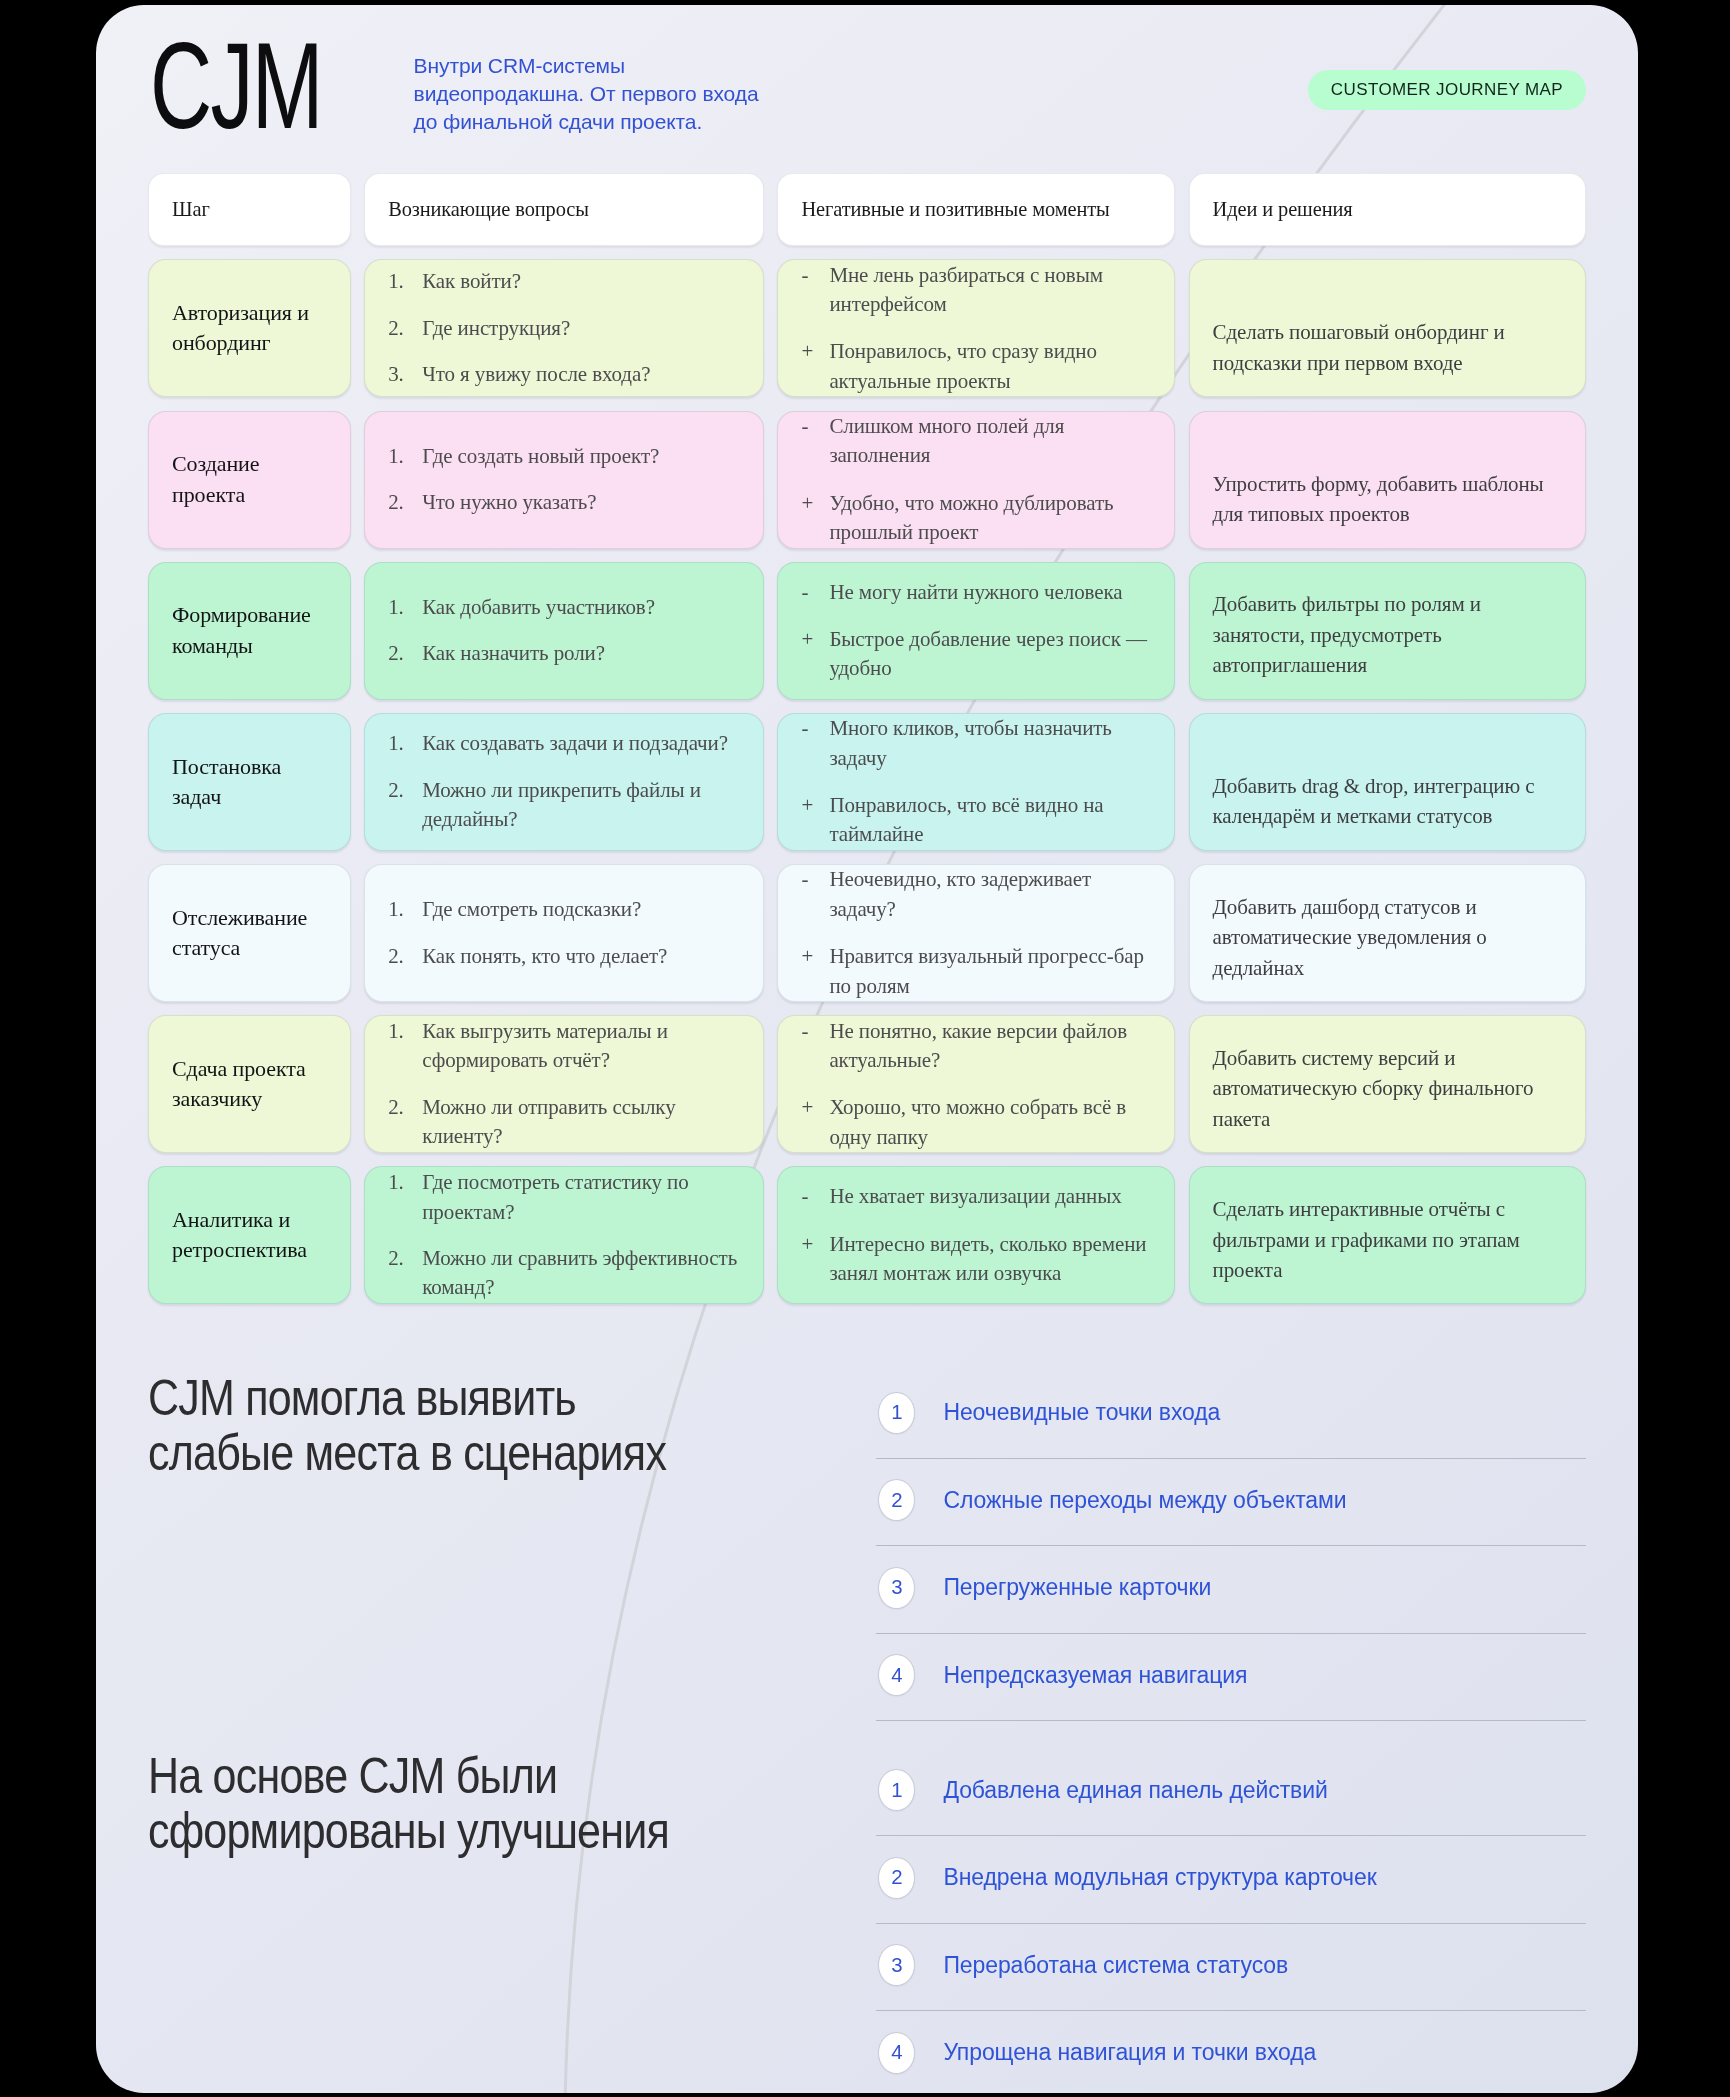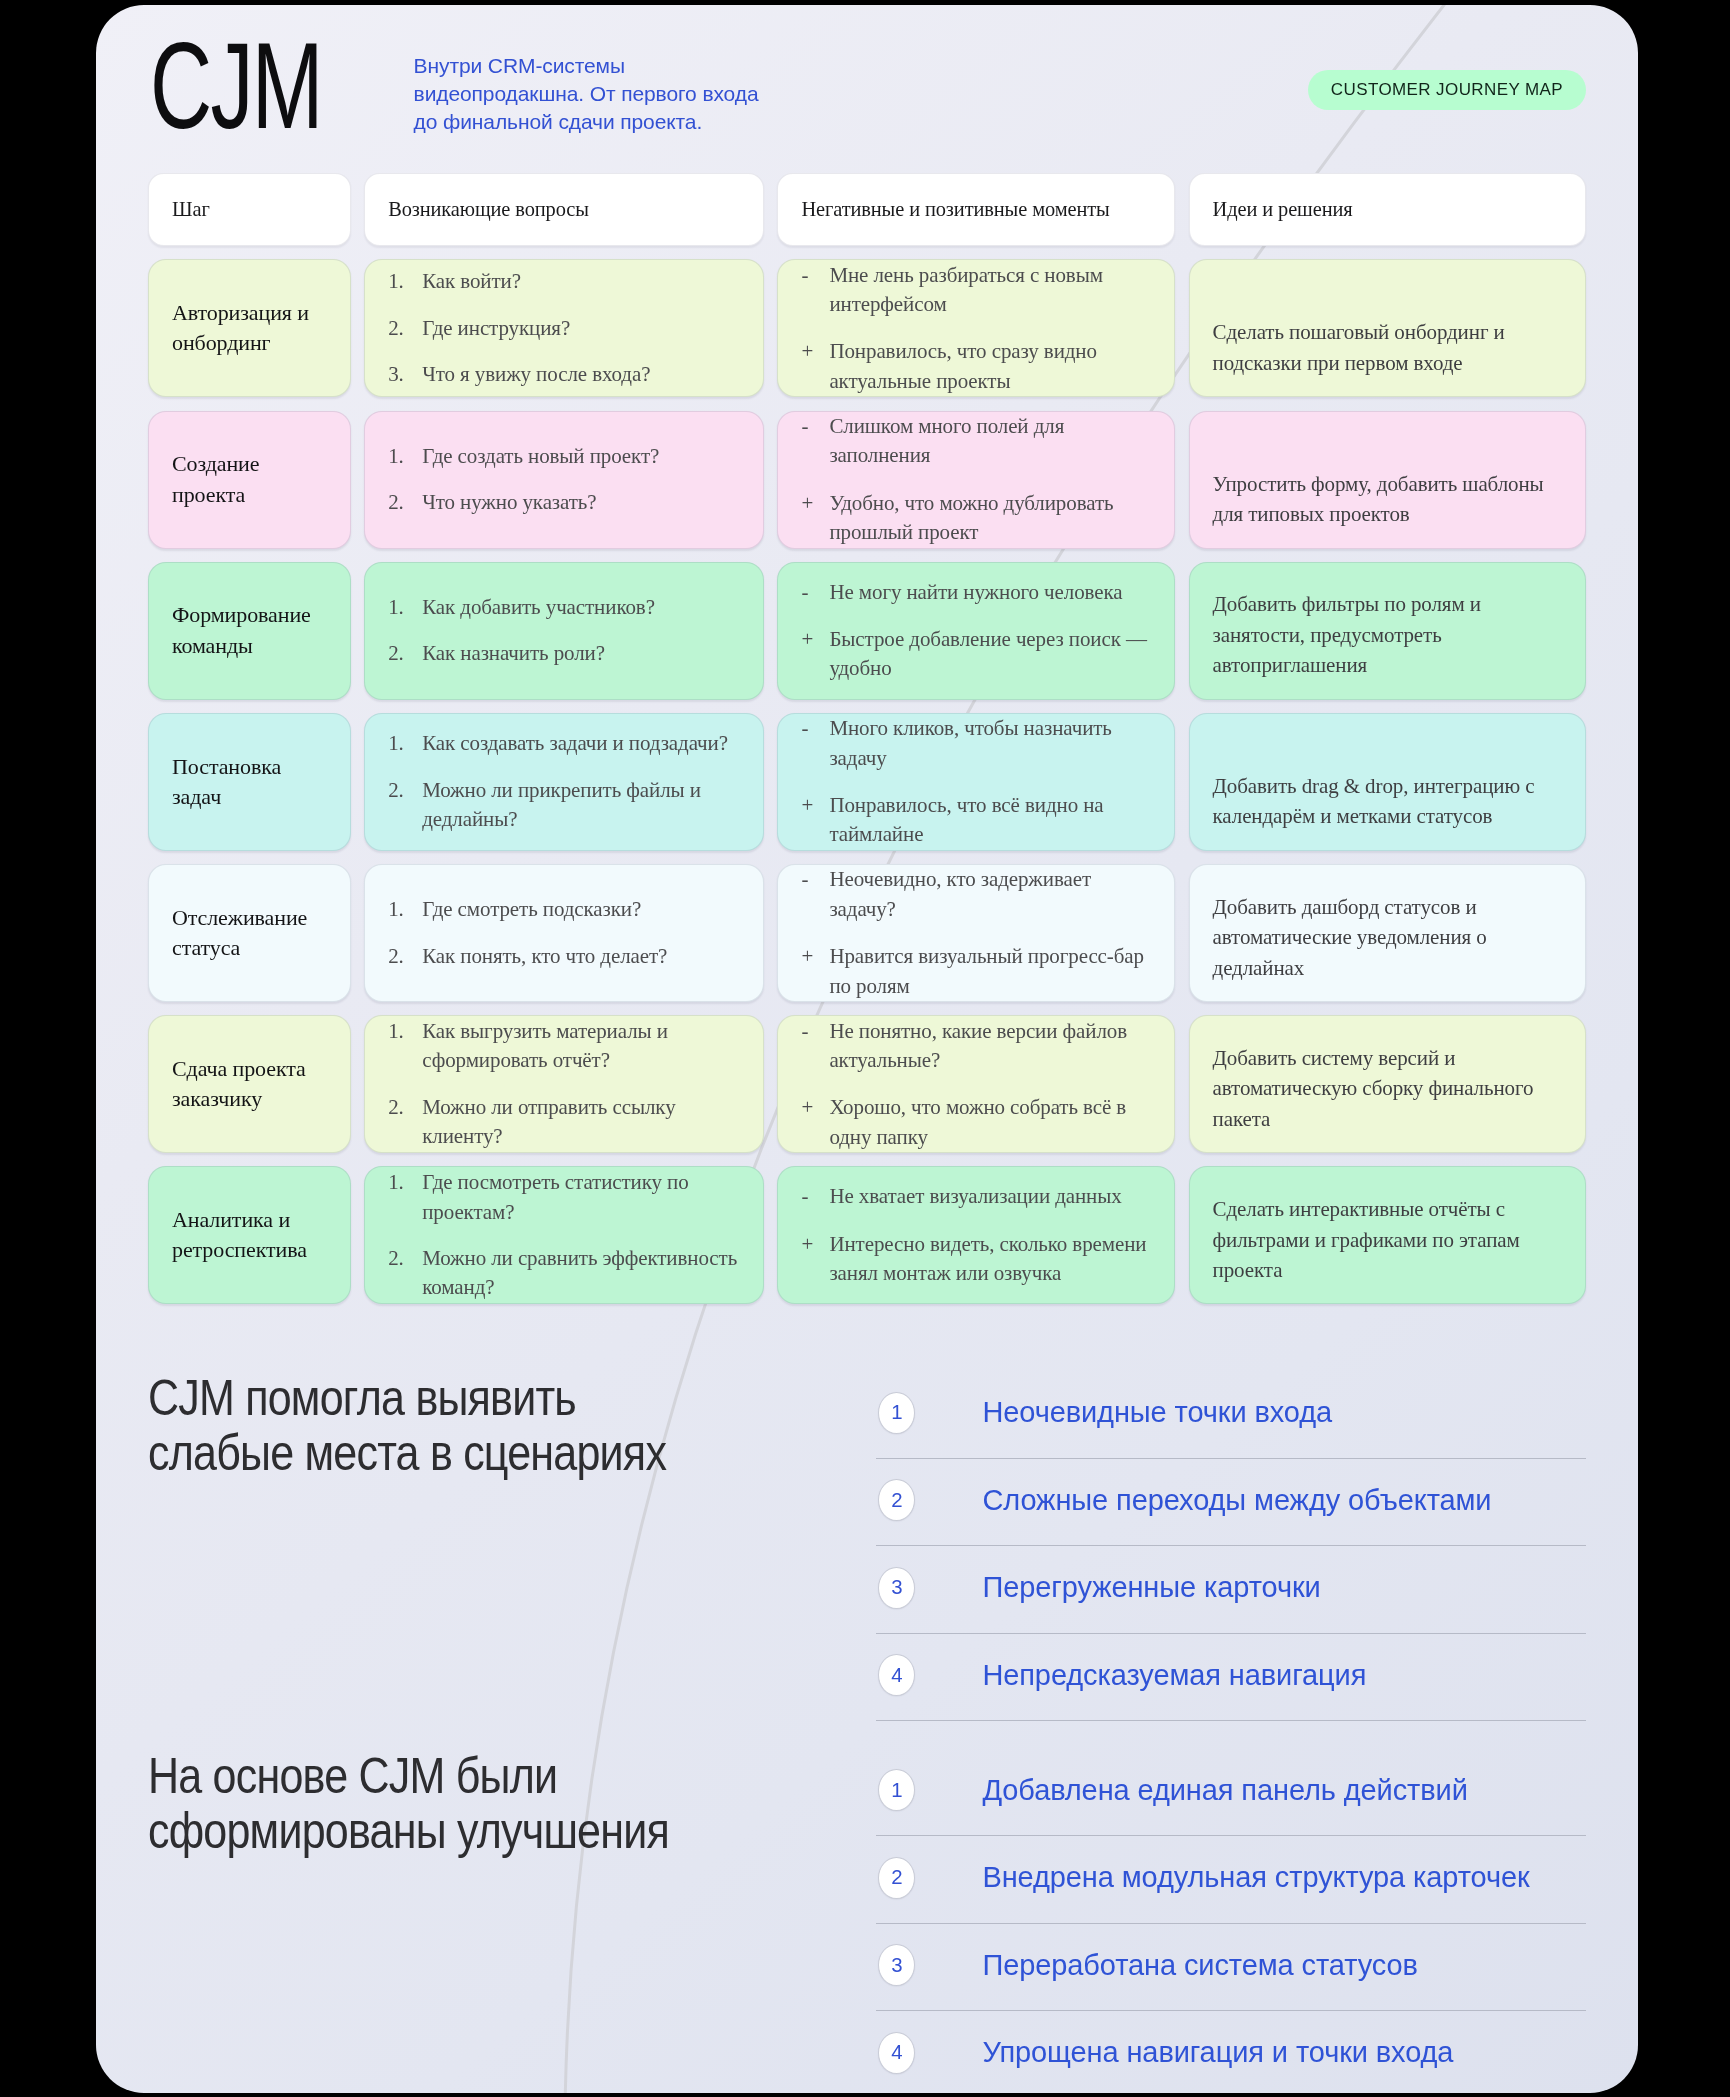--- a/index.html
+++ b/index.html
@@ -48,21 +48,21 @@
   .section.first{margin-top:67px;}
   .section.second{margin-top:28px;}
   .h2{font-size:50px;line-height:1.09;color:#2d2d30;letter-spacing:-0.9px;
       transform:scaleX(0.86);transform-origin:left top;max-width:631px;}
   .list{display:flex;flex-direction:column;}
   .li{display:flex;align-items:center;gap:28px;padding:20.4px 0 24px 2.4px;
       border-bottom:1.2px solid #b6bac7;}
   .num{flex:0 0 35px;height:40px;border-radius:50%;background:#ffffff;
        border:1.2px solid #c9ccd7;display:flex;align-items:center;justify-content:center;
        font-size:20.4px;color:#3351d3;box-shadow:0 0.6px 1.2px rgba(60,60,90,0.10);}
-  .li-label{font-size:29px;color:#2f53d6;letter-spacing:-0.1px;margin-left:39px;}
+  .li-label{font-size:23px;color:#2f53d6;letter-spacing:-0.1px;}
 </style>
 </head>
 <body>
 
 <div class="poster">
   <svg class="decor" width="1542" height="2088" viewBox="0 0 2566 3474">
     <path d="M 2290 -60 C 1540 892, 790 2092, 780 3540" fill="none" stroke="#d3d4da" stroke-width="5"></path>
   </svg>
 
   <div class="content">

